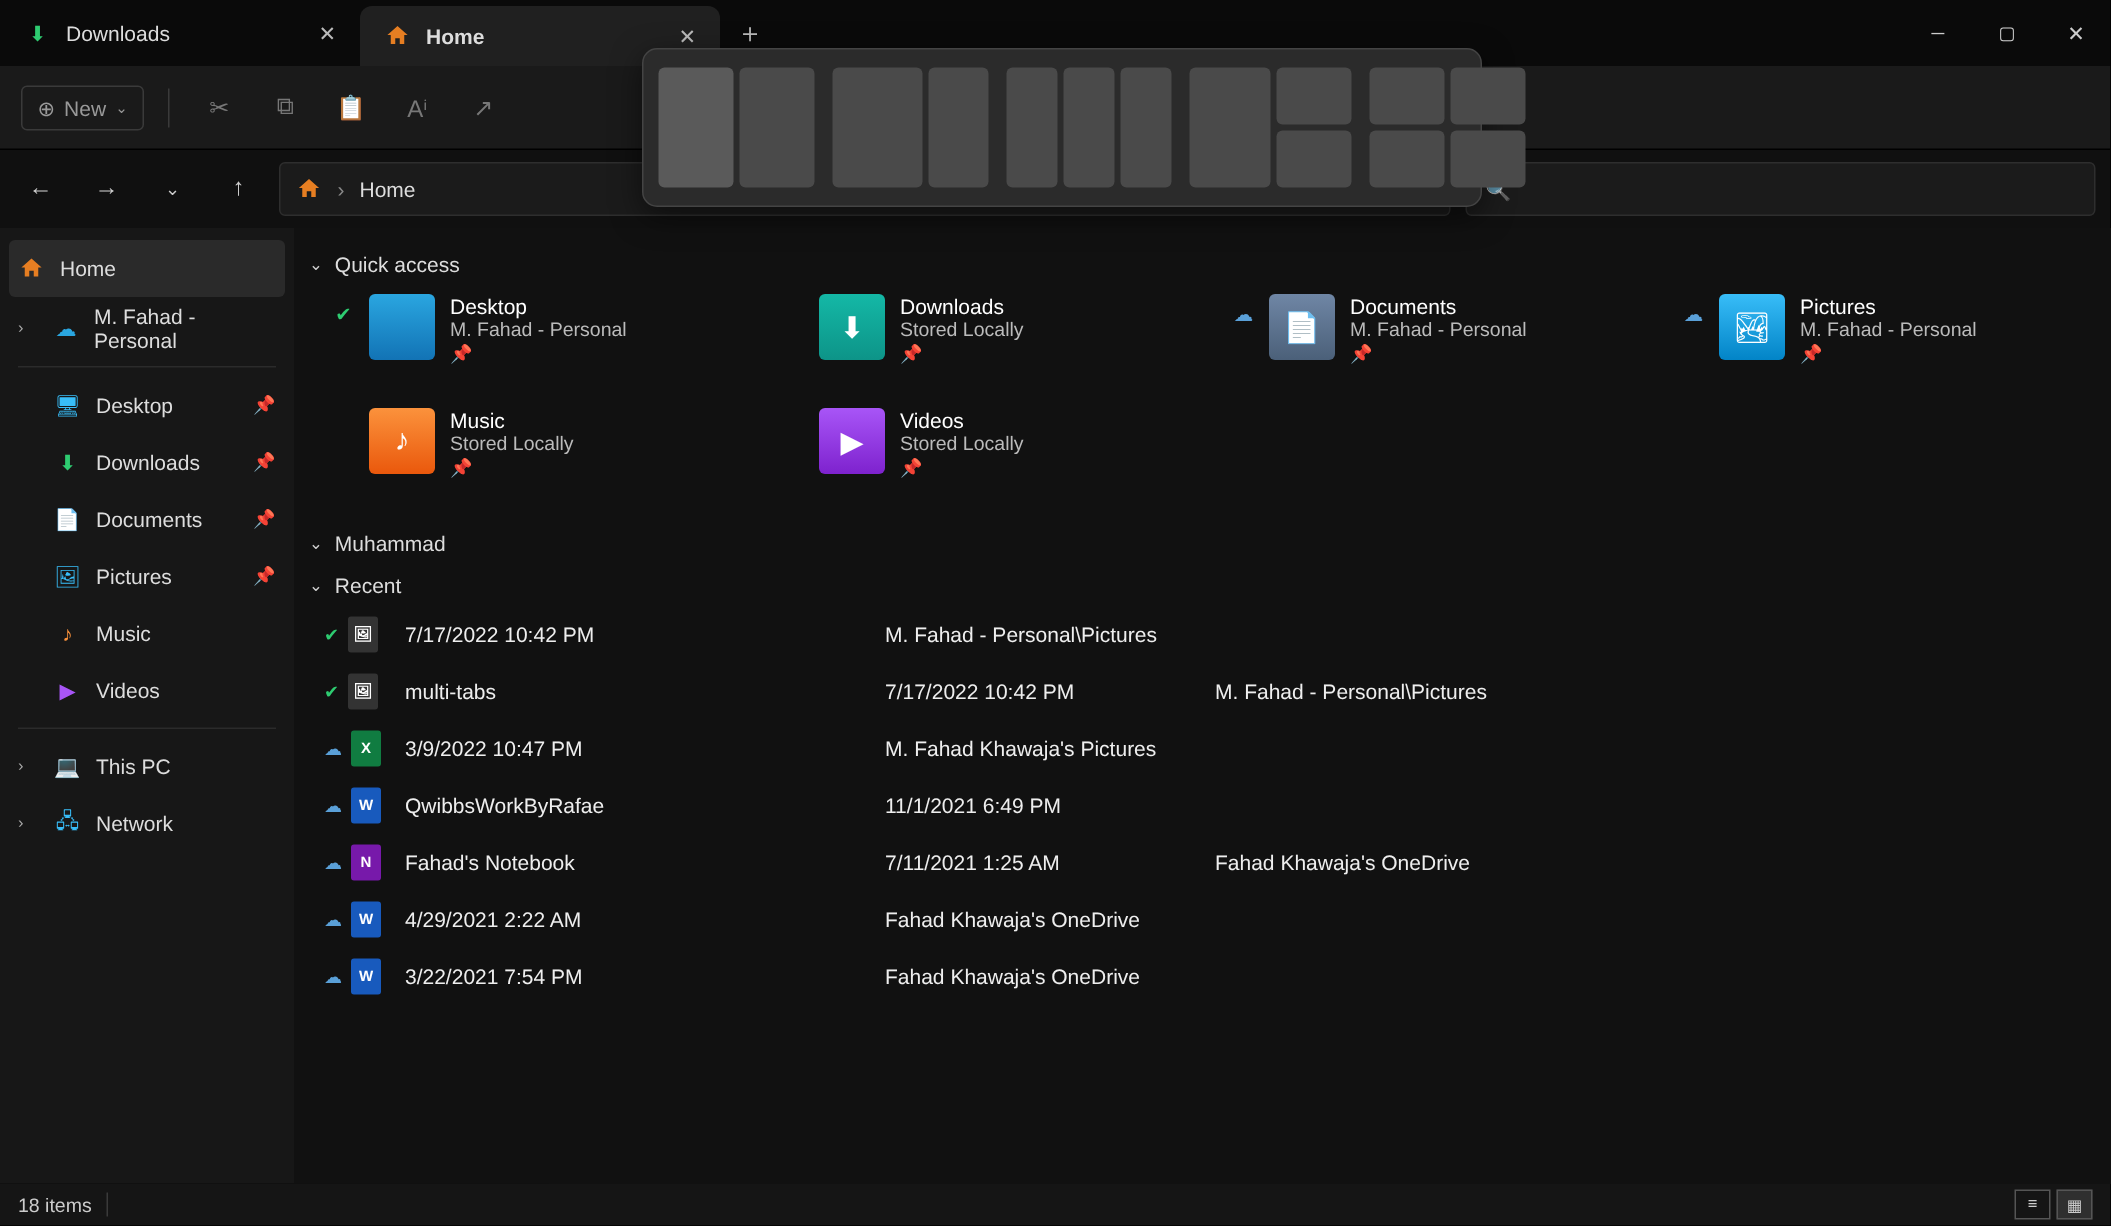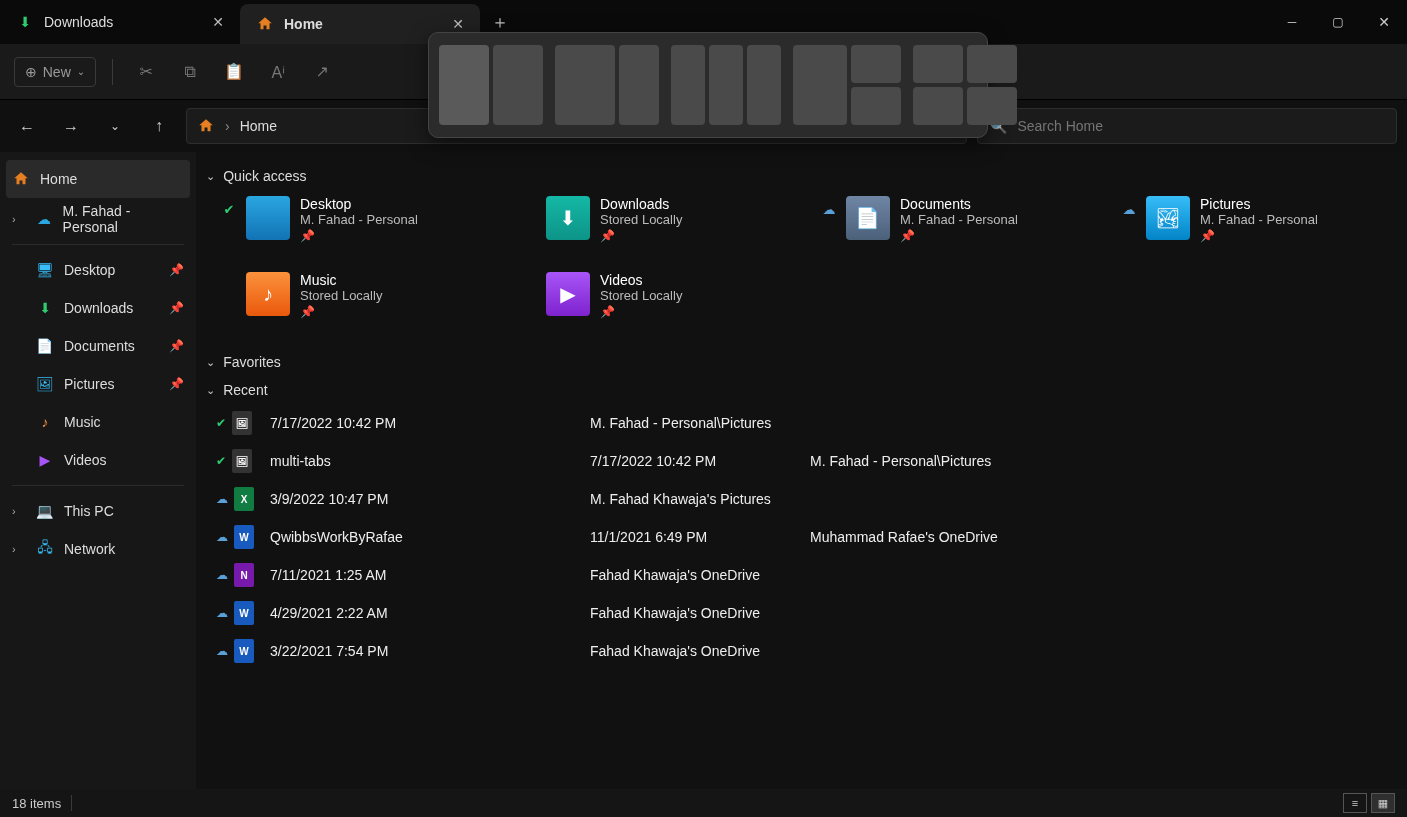--- a/index.html
+++ b/index.html
@@ -173,21 +173,20 @@
     <span style="color:#888;">›</span>
     <span>Home</span>
     <div class="addr-actions">
       <span>⌄</span>
       <span>⟳</span>
     </div>
   </div>
 
   <div class="search">
     <span>🔍</span>
-    <input placeholder="Search Home" style="">
   </div>
 </div>
 
 <div class="body">
 
   <div class="sidebar">
     <div class="srow active">
       <span class="ic">
         <svg class="home-svg" viewBox="0 0 24 24">
             <path fill="#e67e22" d="M12 3l9 8h-3v8h-4v-5h-4v5H6v-8H3z"></path>
@@ -308,21 +307,21 @@
        <div class="qa-text">
          <div class="t1">Videos</div>
          <div class="t2">Stored Locally</div>
          <div class="t3">📌</div>
        </div>
      </div>
       </div>
 
     <div class="section-head">
       <span class="caret">⌄</span>
-      <span>Favorites</span>
+      <span>Muhammad</span>
     </div>
 
     <div class="section-head">
       <span class="caret">⌄</span>
       <span>Recent</span>
     </div>
     <div id="recent-list">
         <div class="recent-row">
        <div class="ic-col">
          <span class="sync"><span style="color:#2ecc71">✔</span></span>
@@ -348,27 +347,27 @@
        <div>3/9/2022 10:47 PM</div>
        <div>M. Fahad Khawaja's Pictures</div>
      </div>
         <div class="recent-row">
        <div class="ic-col">
          <span class="sync"><span style="color:#5aa0d8">☁</span></span>
          <span class="file-ic" style="background:#185abd">W</span>
        </div>
        <div>QwibbsWorkByRafae</div>
        <div>11/1/2021 6:49 PM</div>
-       <div>Muhammad Rafae's OneDrive</div>
      </div>
         <div class="recent-row">
        <div class="ic-col">
          <span class="sync"><span style="color:#5aa0d8">☁</span></span>
          <span class="file-ic" style="background:#7719aa">N</span>
        </div>
+       <div>Fahad's Notebook</div>
        <div>7/11/2021 1:25 AM</div>
        <div>Fahad Khawaja's OneDrive</div>
      </div>
         <div class="recent-row">
        <div class="ic-col">
          <span class="sync"><span style="color:#5aa0d8">☁</span></span>
          <span class="file-ic" style="background:#185abd">W</span>
        </div>
        <div>4/29/2021 2:22 AM</div>
        <div>Fahad Khawaja's OneDrive</div>

